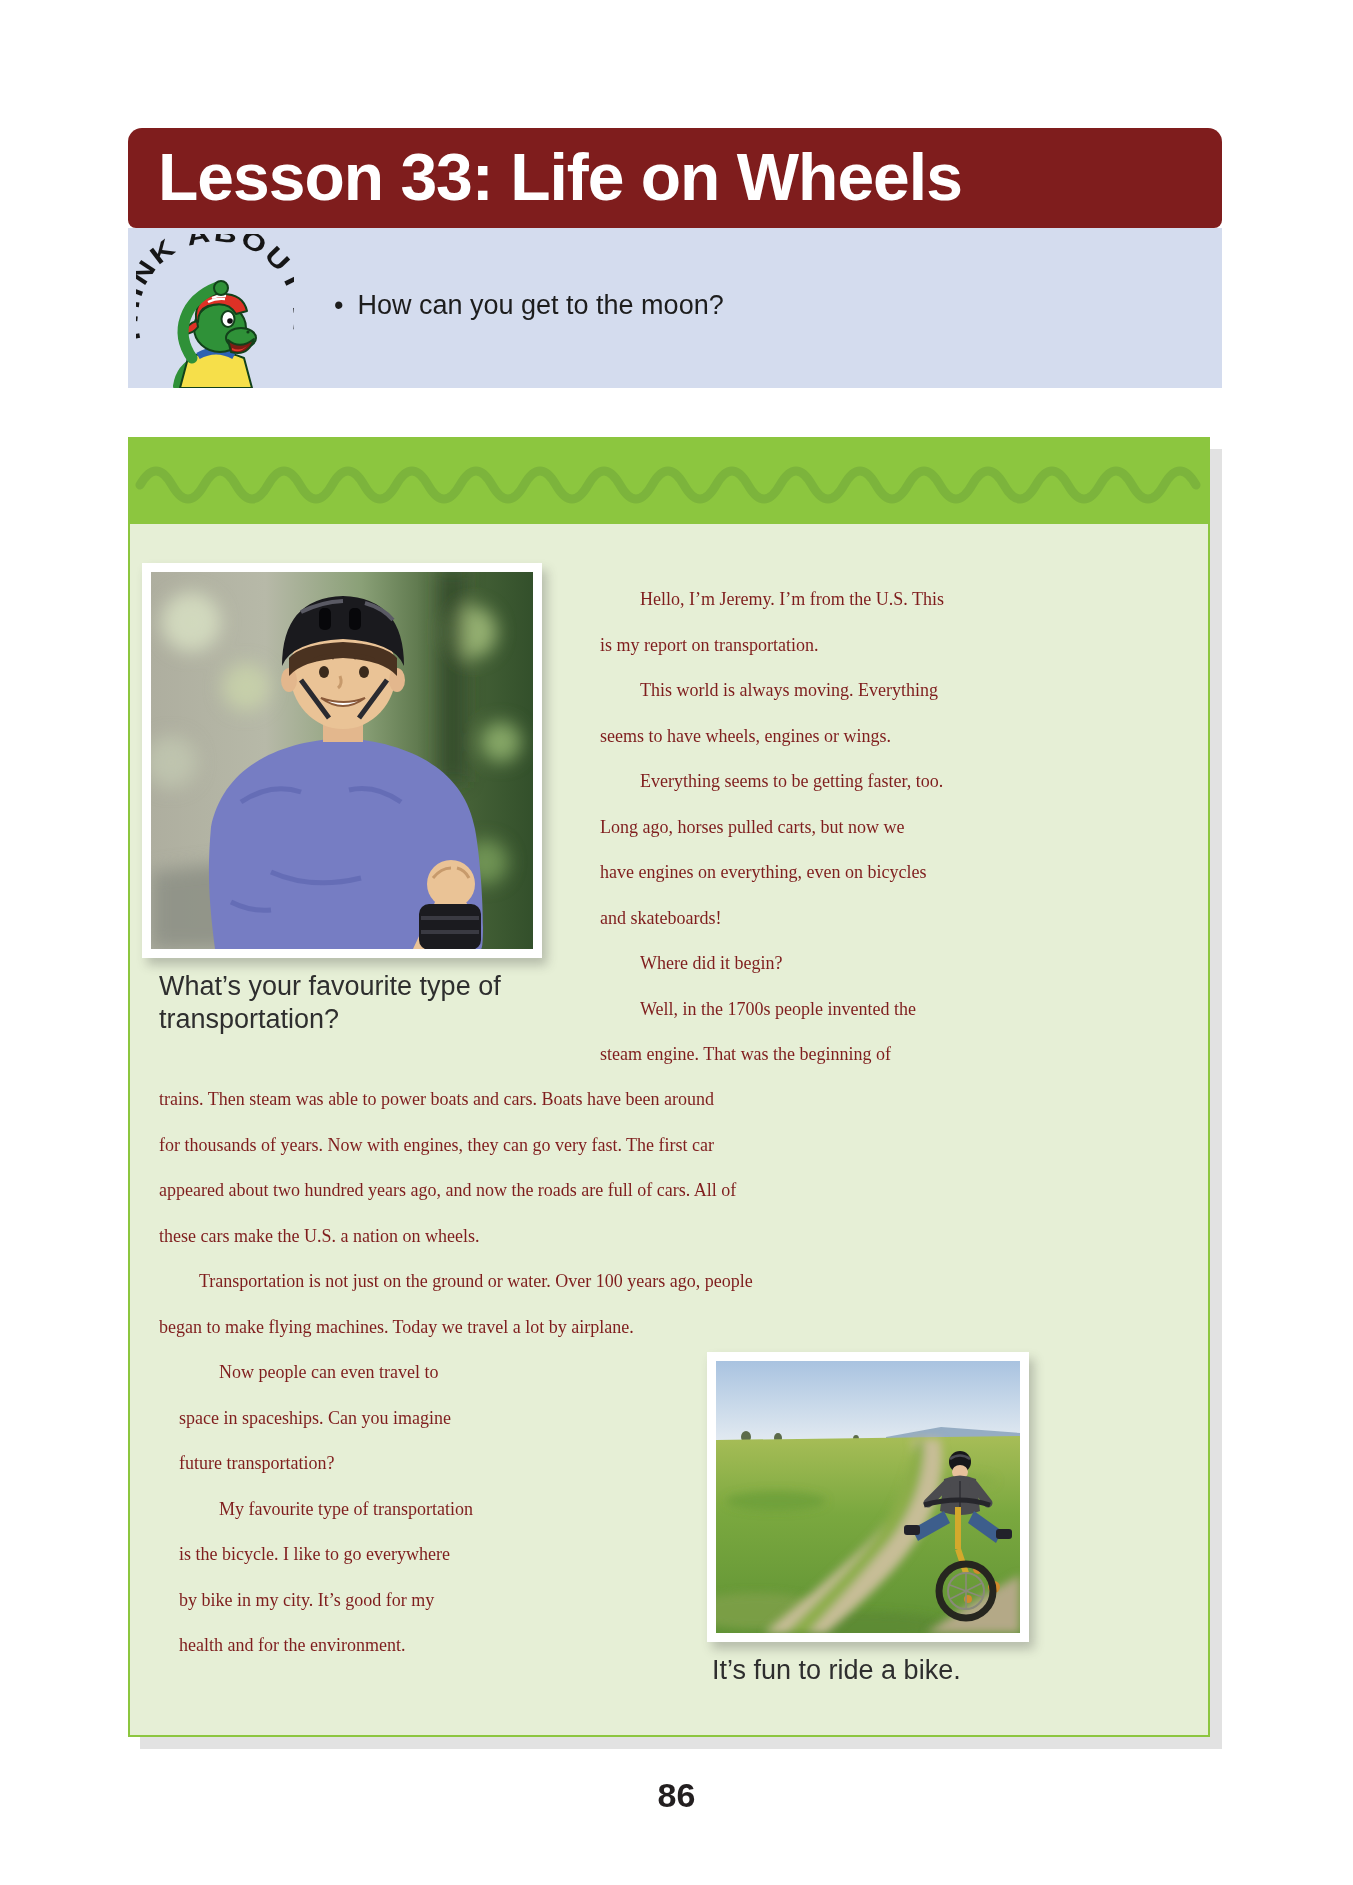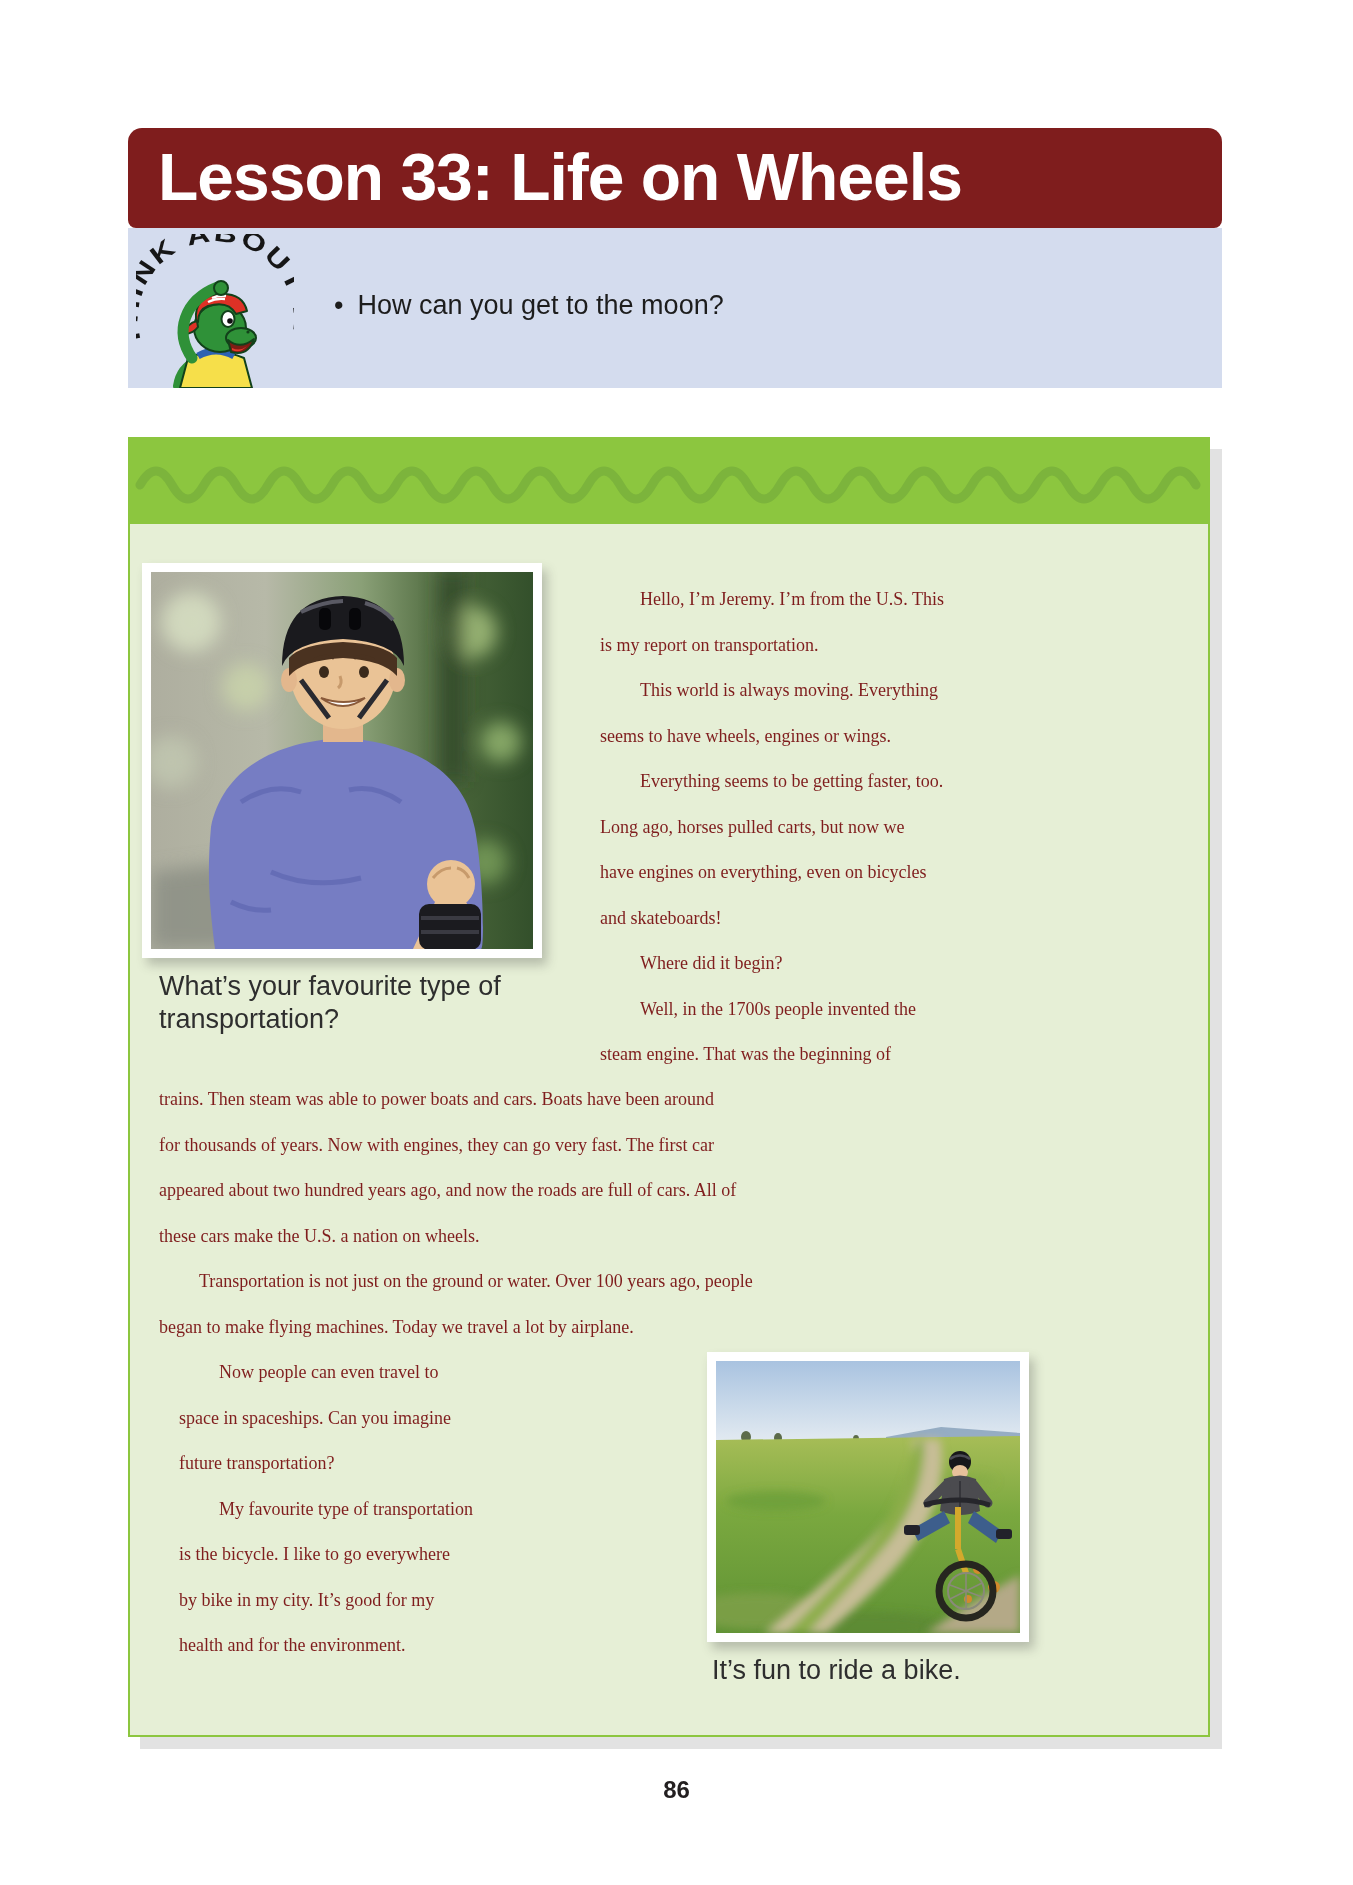--- a/index.html
+++ b/index.html
@@ -35,21 +35,21 @@
   .cap1{left:29px;top:446px;}
   .cap2{left:582px;top:1130px;}
 
   .textcol{position:absolute;font-family:"Liberation Serif",serif;font-size:18px;color:#7f1d1d;}
   .ln{line-height:45.5px;white-space:nowrap;}
   .ind{padding-left:40px;}
   .col-right{left:470px;top:53px;width:600px;}
   .full{left:29px;top:553px;width:1030px;}
   .col-left{left:29px;top:826px;width:545px;margin-left:20px;}
 
-  .pagenum{left:0;top:1776px;width:1353px;text-align:center;font-size:24px;font-weight:700;color:#231f20;}
+  .pagenum{left:0;top:1776px;width:1353px;text-align:center;font-size:34px;font-weight:700;color:#231f20;}
 </style>
 </head>
 <body>
 
 <div class="page">
 
   <header class="abs banner">
     <h1>Lesson 33: Life on Wheels</h1>
   </header>
 

